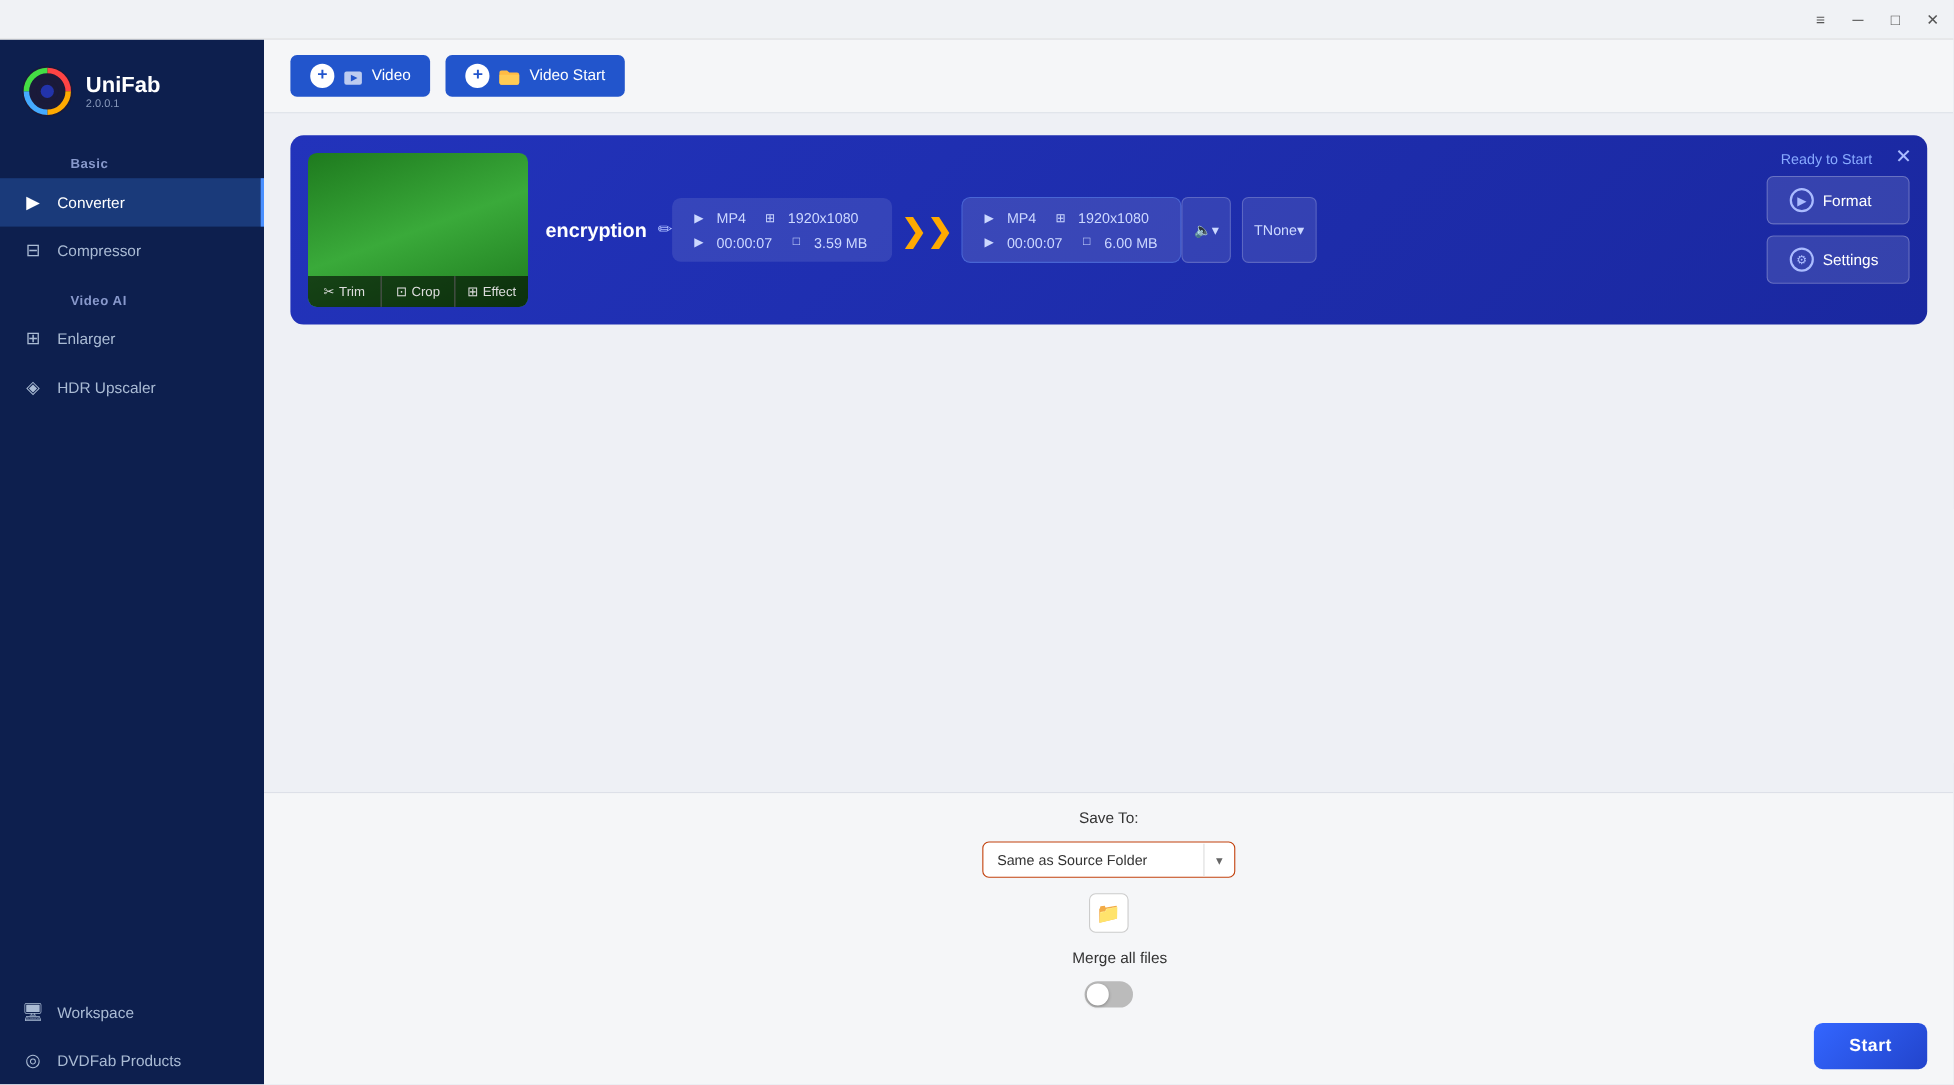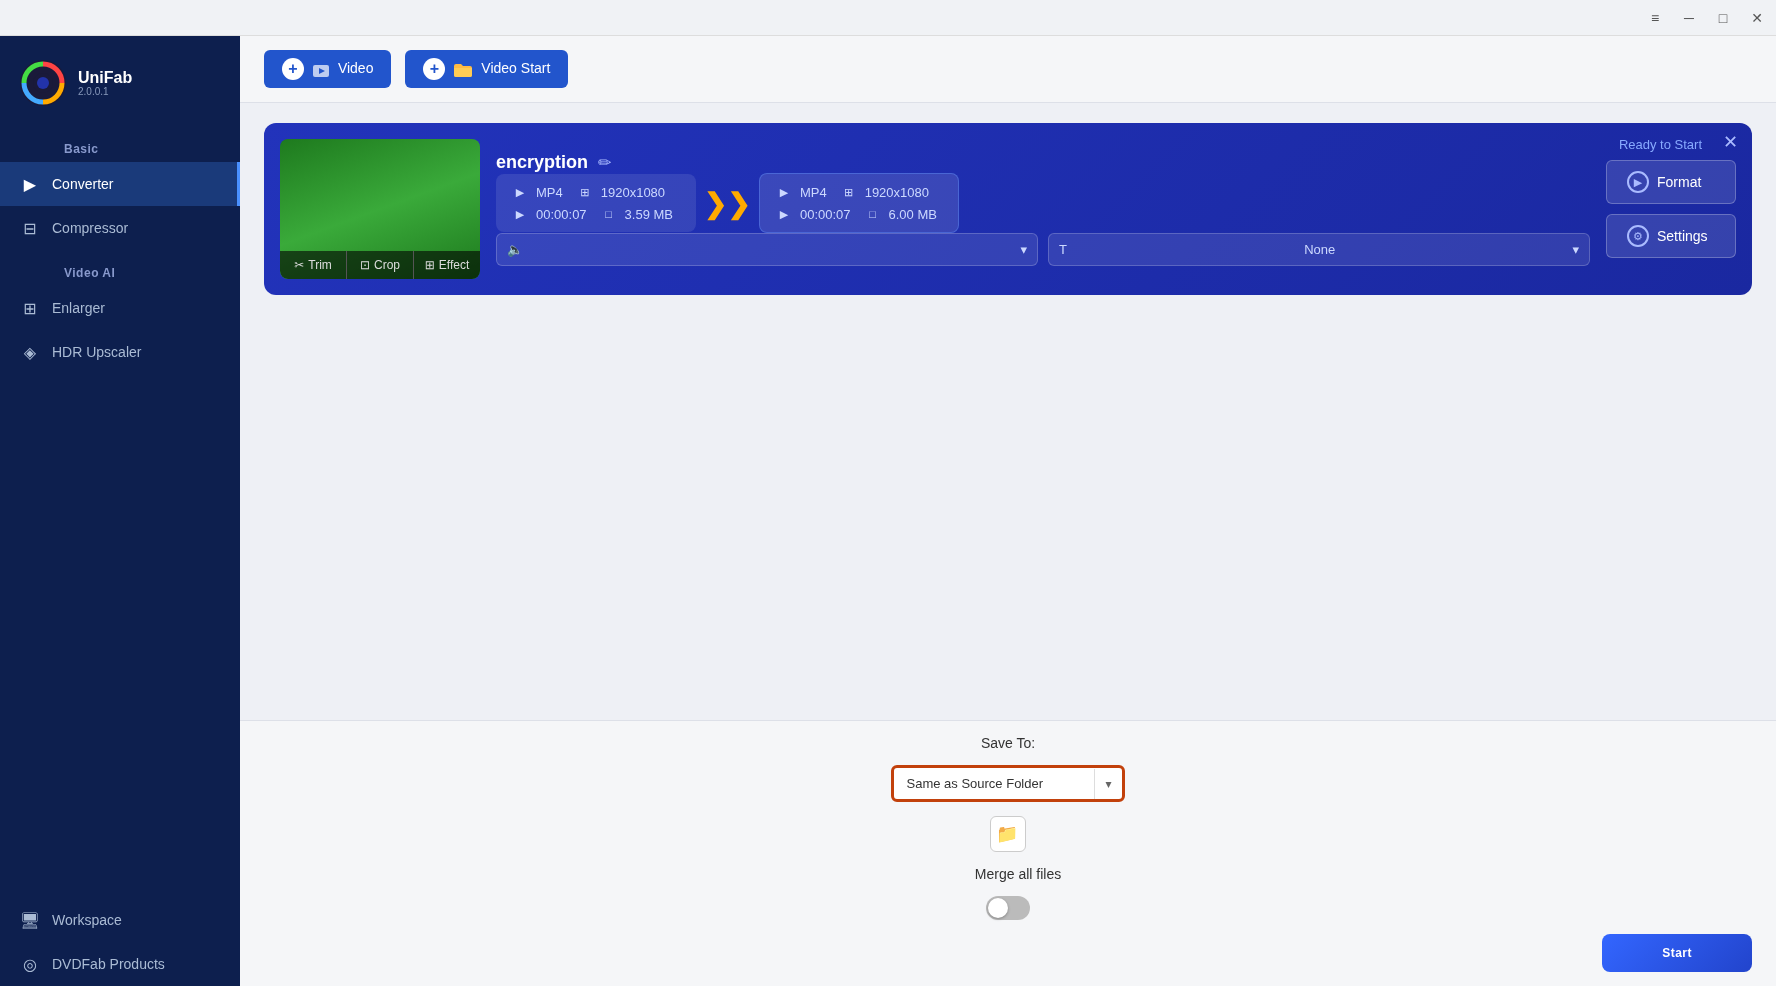--- a/index.html
+++ b/index.html
@@ -58,21 +58,21 @@
       align-items: center;
       padding: 24px 20px 20px;
       gap: 12px;
     }
     .logo-text {
       display: flex;
       flex-direction: column;
     }
     .logo-name {
       color: #fff;
-      font-size: 16px;
+      font-size: 20px;
       font-weight: 700;
       line-height: 1.1;
     }
     .logo-version {
       color: #8899bb;
       font-size: 10px;
     }
 
     .sidebar-section-label {
       color: #8899cc;
@@ -212,21 +212,21 @@
       align-items: center;
       justify-content: center;
       gap: 4px;
       border-right: 1px solid #555;
     }
     .video-action-btn:last-child { border-right: none; }
 
     .video-info {
       flex: 1;
       display: flex;
-      flex-direction: column;
+      flex-direction: row;
       gap: 0;
     }
 
     .video-title-row {
       display: flex;
       align-items: center;
       gap: 10px;
     }
     .video-title {
       color: #fff;
@@ -363,21 +363,21 @@
     .save-to-label {
       color: #333;
       font-size: 14px;
       font-weight: 500;
       white-space: nowrap;
     }
     .save-to-dropdown {
       display: flex;
       align-items: center;
       background: #fff;
-      border: 3px solid #c2410c;
+      border: 1px solid #c2410c;
       border-radius: 6px;
       overflow: hidden;
       flex: 1;
       max-width: 380px;
     }
     .save-to-input {
       flex: 1;
       padding: 8px 12px;
       font-size: 13px;
       color: #333;
@@ -429,26 +429,26 @@
       width: 20px;
       height: 20px;
       background: #fff;
       border-radius: 50%;
       box-shadow: 0 1px 3px rgba(0,0,0,0.3);
       transition: left 0.2s;
     }
 
     .start-btn {
       margin-left: auto;
-      padding: 12px 60px;
+      padding: 12px 32px;
       background: linear-gradient(135deg, #3366ff, #2244cc);
       color: #fff;
       border: none;
       border-radius: 8px;
-      font-size: 12px;
+      font-size: 16px;
       font-weight: 700;
       cursor: pointer;
       letter-spacing: 0.5px;
     }
 
     
     .logo-svg {
       width: 46px;
       height: 46px;
     }

